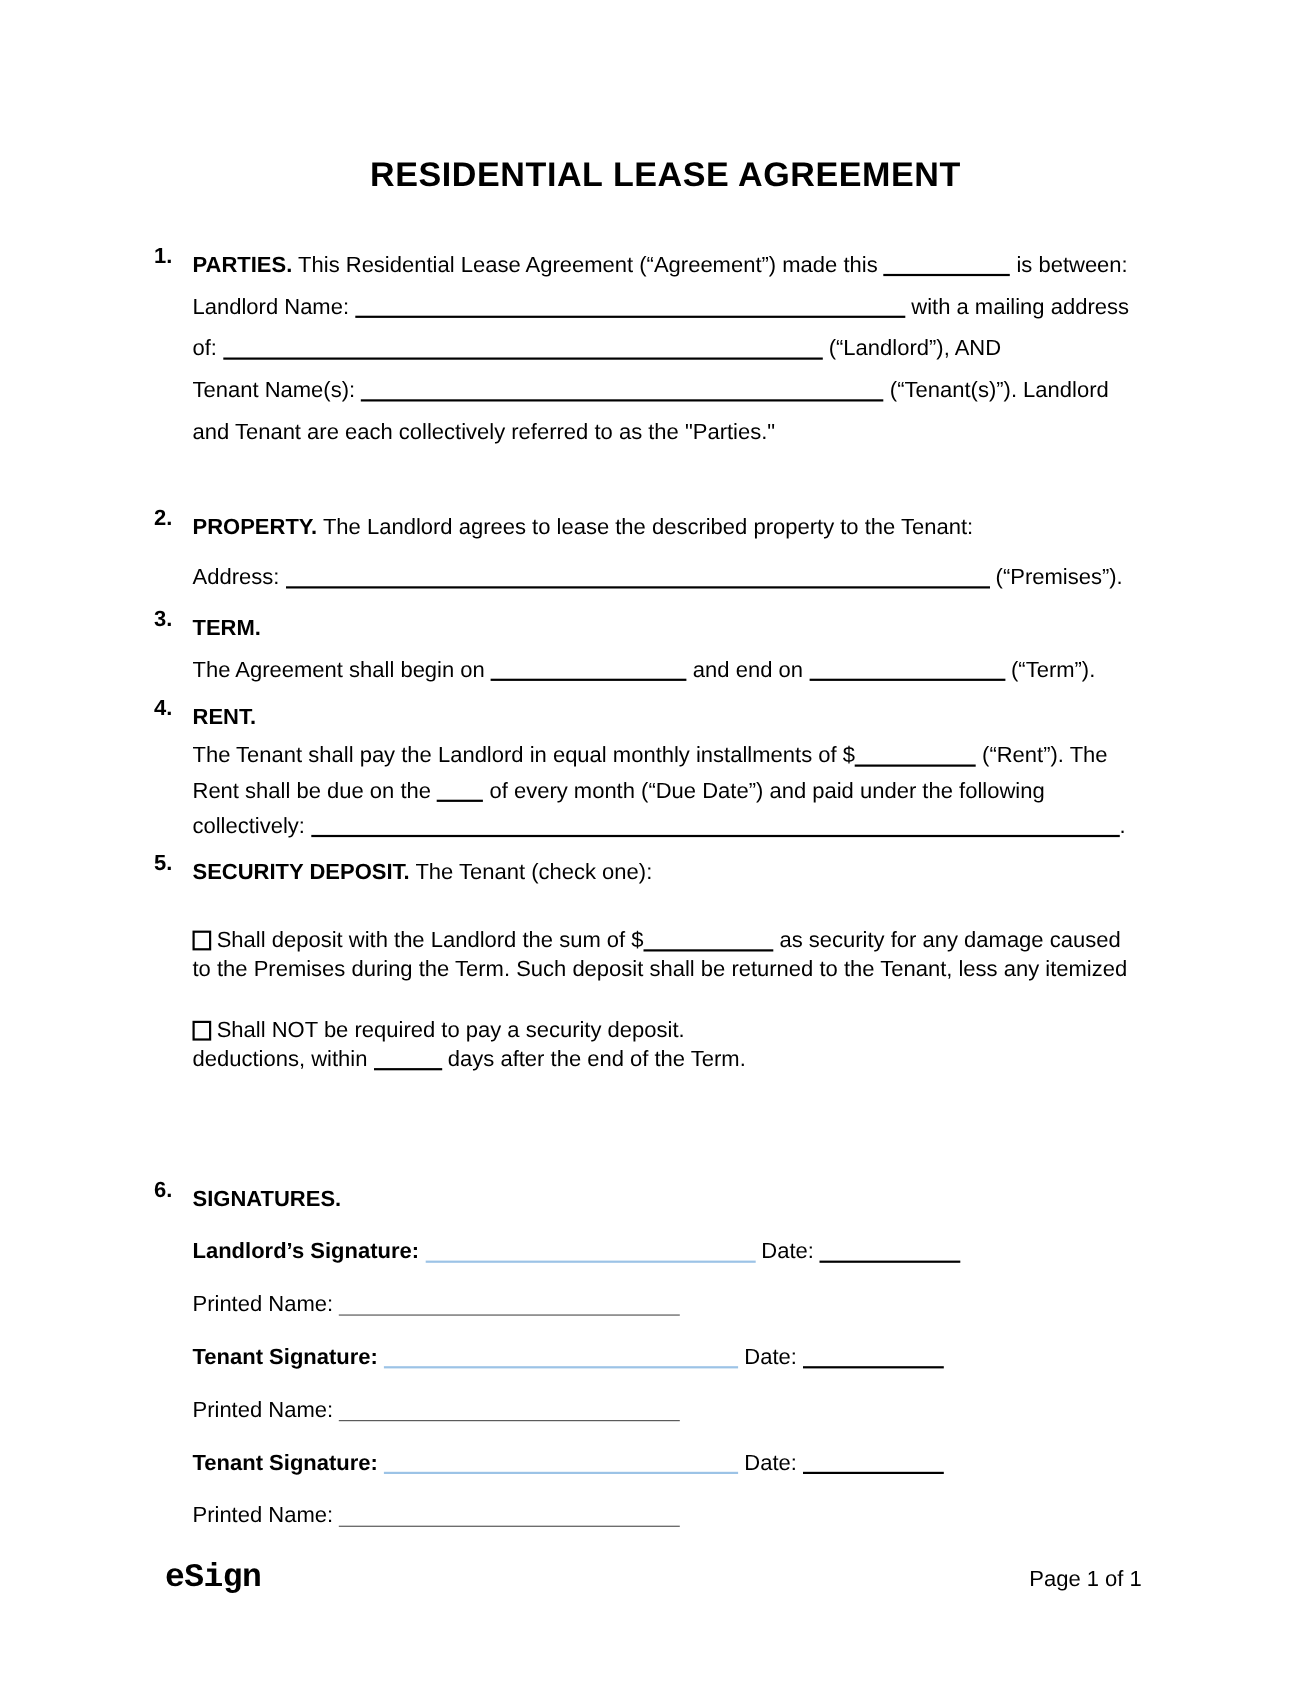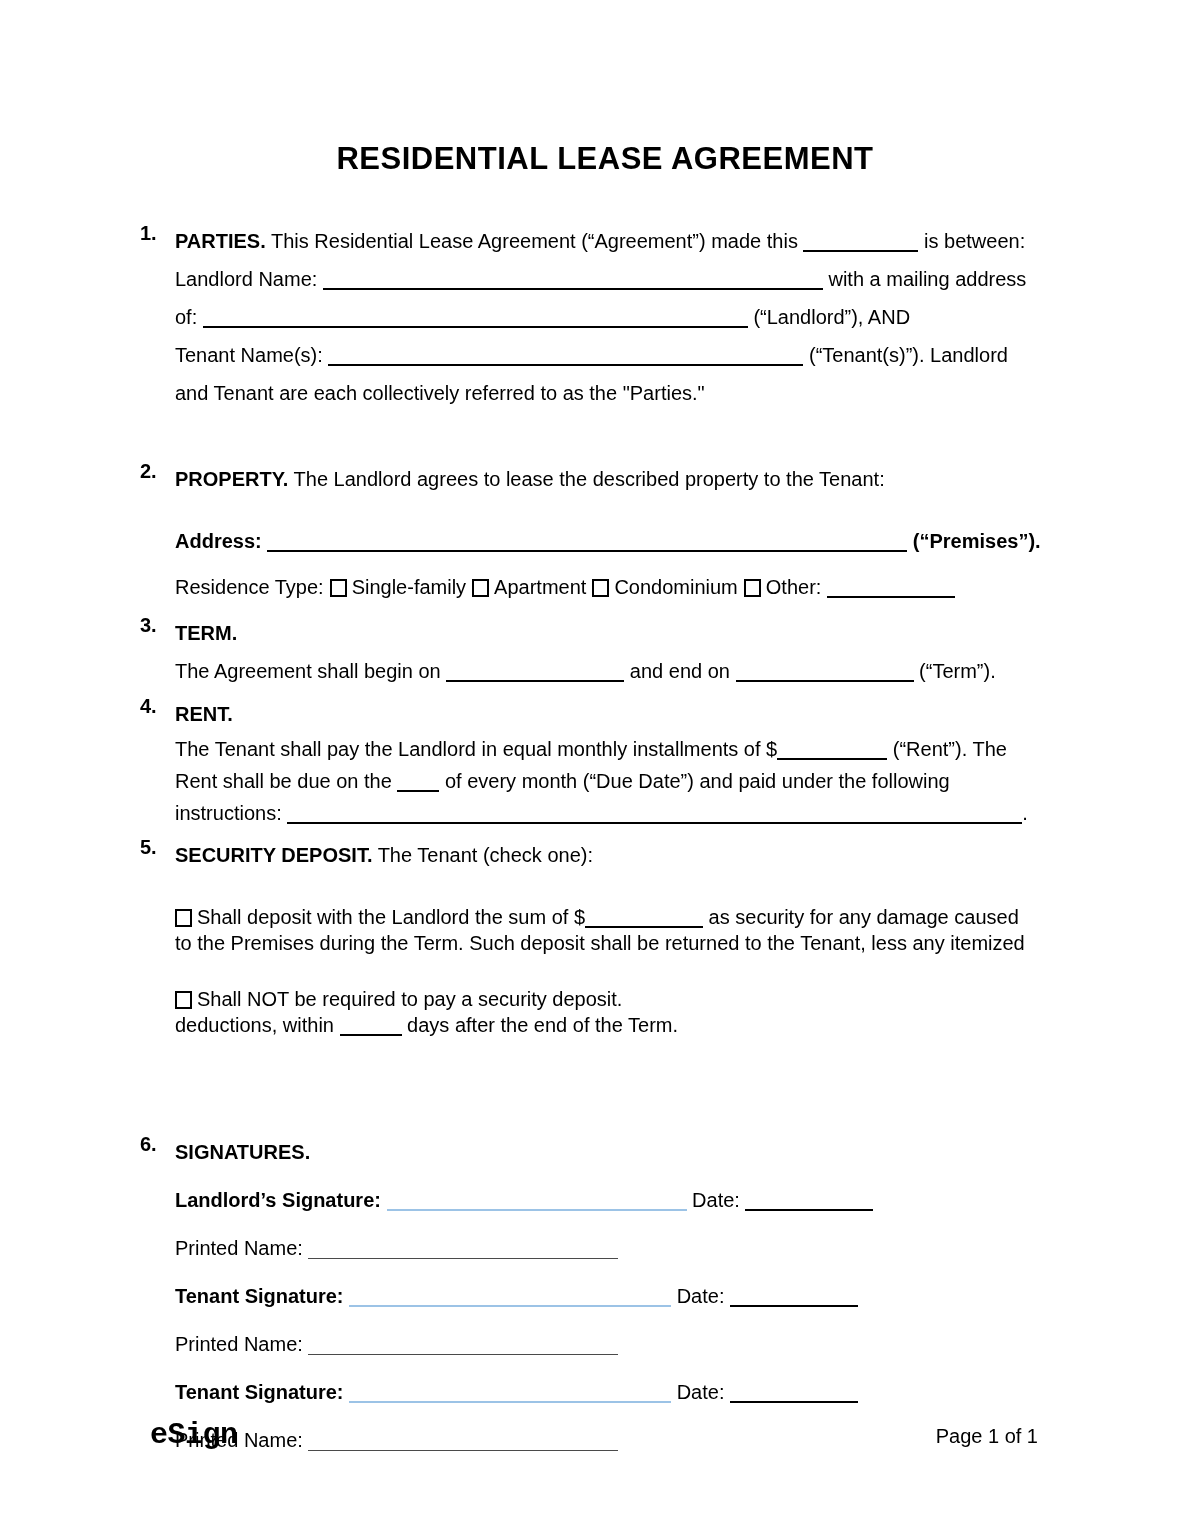--- a/index.html
+++ b/index.html
@@ -60,21 +60,21 @@
     left: 150px;
     right: 148px;
     top: 1418px;
     display: flex;
     justify-content: space-between;
     align-items: baseline;
   }
   .logo { font-size: 30px; font-weight: 800; letter-spacing: -0.5px; font-family: Liberation Mono, monospace; }
   .pageno { font-size: 20px; text-align: center; }
   .mt-sec1 { margin-top: 42px; }
-  .mt12 { margin-top: 24px; font-weight: bold; }
+  .mt12 { margin-top: 8px; }
   .mt8 { margin-top: 8px; }
   .mt7 { margin-top: 7px; }
   .mt5 { margin-top: 5px; }
   .mt20 { margin-top: 30px; }
   .mt48 { margin-top: 48px; }
   .mt95 { margin-top: 95px; }
   .sigrow { line-height: 38px; margin-top: 10px; white-space: nowrap; }
 </style>
 </head>
 <body>
@@ -118,24 +118,20 @@
     <div class="body">
       <div class="ln">
         <span class="b">PROPERTY.</span>
         <span>The Landlord agrees to lease the described property to the Tenant:</span>
       </div>
       <div class="ln mt12">
         <span>Address:</span>
         <span class="blank" style="width:640px"></span>
         <span>(“Premises”).</span>
       </div>
-      <div class="ln mt8">
-        <span class="sp-r">Residence Type:</span><span class="checkbox"></span><span class="sp-r">Single-family</span><span class="checkbox"></span><span class="sp-r">Apartment</span><span class="checkbox"></span><span class="sp-r">Condominium</span><span class="checkbox"></span><span>Other:</span>
-        <span class="blank" style="width:128px"></span>
-      </div>
     </div>
   </div>
 
   <div class="sec mt8">
     <div class="num">3.</div>
     <div class="body">
       <div class="ln">
         <span class="b">TERM.</span>
       </div>
       <div class="ln">
@@ -157,21 +153,21 @@
       <div class="ln32">
         <span>The Tenant shall pay the Landlord in equal monthly installments of $</span><span class="blank" style="width:110px"></span>
         <span>(“Rent”). The</span>
       </div>
       <div class="ln32">
         <span>Rent shall be due on the</span>
         <span class="blank" style="width:42px"></span>
         <span>of every month (“Due Date”) and paid under the following</span>
       </div>
       <div class="ln32">
-        <span>instructions:</span>
+        <span>collectively:</span>
         <span class="blank" style="width:735px"></span><span>.</span>
       </div>
     </div>
   </div>
 
   <div class="sec mt7">
     <div class="num">5.</div>
     <div class="body">
       <div class="ln">
         <span class="b">SECURITY DEPOSIT.</span>

